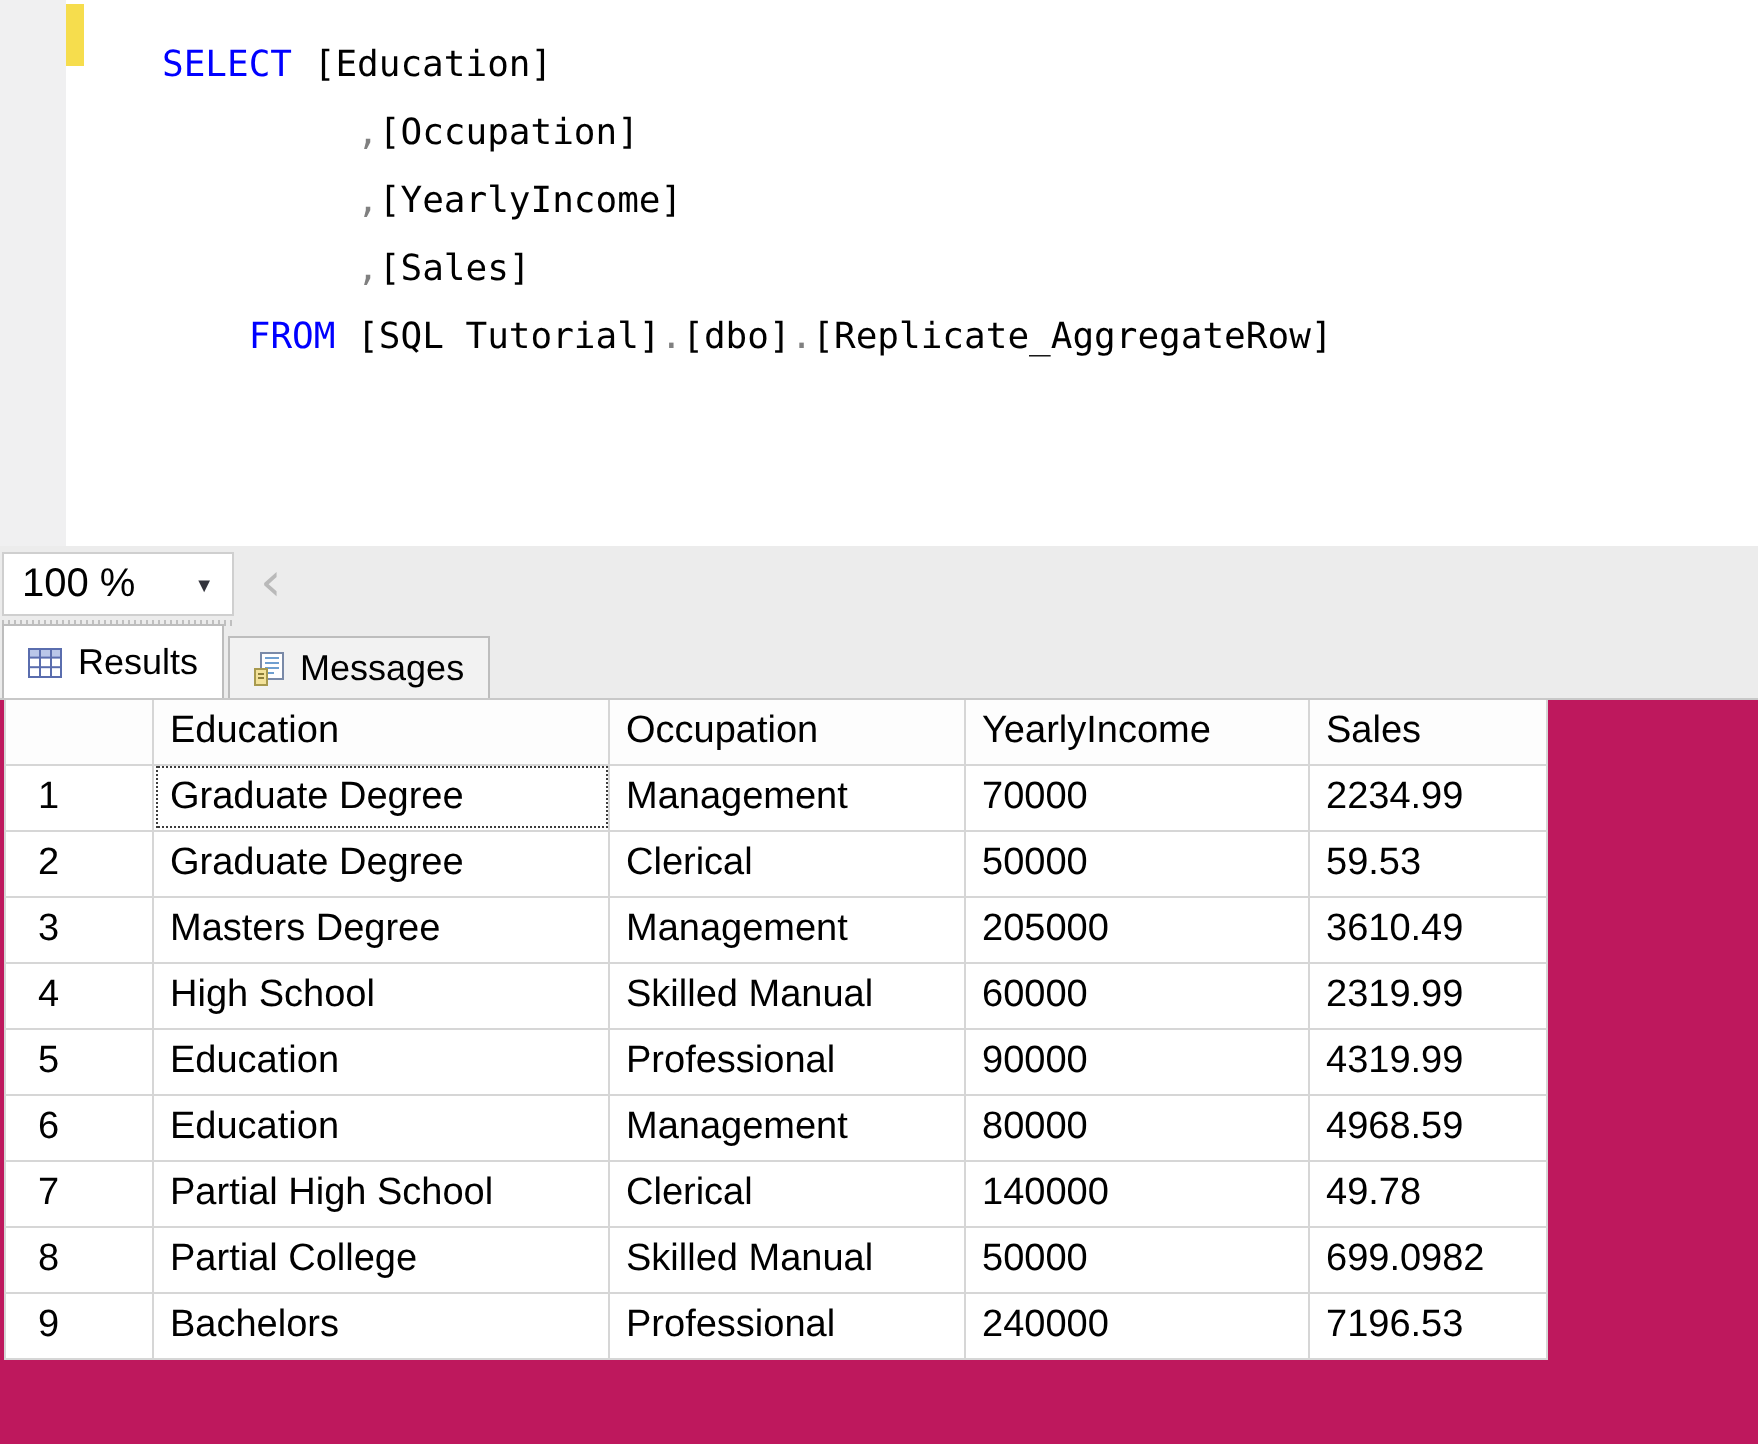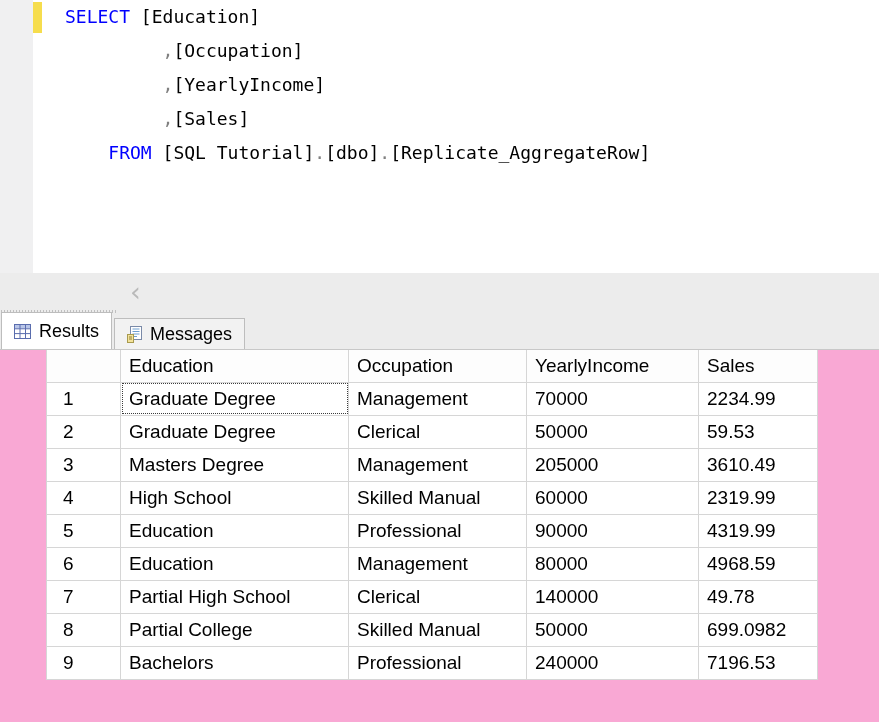--- a/index.html
+++ b/index.html
@@ -5,21 +5,21 @@
   html,body{margin:0;padding:0;}
   body{
     width:879px;height:722px;overflow:hidden;position:relative;
     background:#ffffff;font-family:"Liberation Sans",sans-serif;color:#000;
   }
   
   .editor{position:absolute;top:0;left:0;width:879px;height:273px;background:#fff;}
   .editor-margin{position:absolute;top:0;left:0;width:33px;height:273px;background:#f0f0f1;}
   .change-bar{position:absolute;top:2px;left:33px;width:9px;height:31px;background:#f6dd4d;}
   .code{
-    position:absolute;top:0;left:65px;margin:0;
+    position:absolute;top:0;left:65px;margin:16px;
     font-family:"DejaVu Sans Mono",monospace;font-size:18px;line-height:34px;
     font-weight:500;white-space:pre;
   }
   .tok-k{color:#0000ff;}
   .tok-i{color:#000000;}
   .tok-o{color:#808080;}
   
   .results-panel{position:absolute;top:273px;left:0;width:879px;height:449px;background:#ececec;}
   .zoom-select{
     position:absolute;top:3px;left:1px;width:116px;height:32px;background:#fff;
@@ -42,22 +42,22 @@
   .tabs{position:absolute;left:1px;top:39px;height:37px;display:flex;align-items:flex-end;}
   .tab{
     display:flex;align-items:center;gap:8px;height:31px;padding:0 12px;
     background:#f2f2f2;border:1px solid #bdbdbd;border-bottom:none;
     box-sizing:border-box;font-size:18px;margin-right:2px;white-space:nowrap;
   }
   .tab.active{background:#ffffff;height:37px;z-index:2;}
   .tab .icon{display:inline-block;line-height:0;}
   
   .grid{
-    position:absolute;top:76px;left:0;width:879px;height:373px;background:#f9a8d4;
-    border-top:1px solid #c8c8c8;box-sizing:border-box;overflow:hidden;padding-left:44px;
+    position:absolute;top:76px;left:0;width:879px;height:373px;background:#be185d;
+    border-top:1px solid #c8c8c8;box-sizing:border-box;overflow:hidden;
   }
   table.rgrid{
     border-collapse:collapse;table-layout:fixed;margin-left:2px;
     font-size:19px;color:#000;
   }
   table.rgrid th,table.rgrid td{
     border:1px solid #d6d6d6;padding:0 4px 0 8px;text-align:left;
     font-weight:normal;white-space:nowrap;overflow:hidden;box-sizing:border-box;
   }
   table.rgrid thead th{height:32px;background:#fdfdfd;border-top:none;}
@@ -72,20 +72,24 @@
 <body>
 
 <div class="editor">
   <div class="editor-margin"></div>
   <div class="change-bar"></div>
   <pre class="code"><div><span class="tok-k">SELECT</span><span class="tok-i"> [Education]</span></div><div><span class="tok-i">         </span><span class="tok-o">,</span><span class="tok-i">[Occupation]</span></div><div><span class="tok-i">         </span><span class="tok-o">,</span><span class="tok-i">[YearlyIncome]</span></div><div><span class="tok-i">         </span><span class="tok-o">,</span><span class="tok-i">[Sales]</span></div><div><span class="tok-i">    </span><span class="tok-k">FROM</span><span class="tok-i"> [SQL Tutorial]</span><span class="tok-o">.</span><span class="tok-i">[dbo]</span><span class="tok-o">.</span><span class="tok-i">[Replicate_AggregateRow]</span></div></pre>
 </div>
 
 <div class="results-panel">
 
+  <div class="zoom-select">
+    <span>100 %</span>
+    <span class="zoom-caret">▼</span>
+  </div>
   <div class="gripper"></div>
 
   <span class="scroll-left">‹</span>
 
 
   <div class="tabs">
     <div class="tab active">
       <span class="icon">
         <svg width="17" height="15" viewBox="0 0 17 15">
           <rect x="0.5" y="0.5" width="16" height="14" fill="#ffffff" stroke="#5a6dae"></rect>

